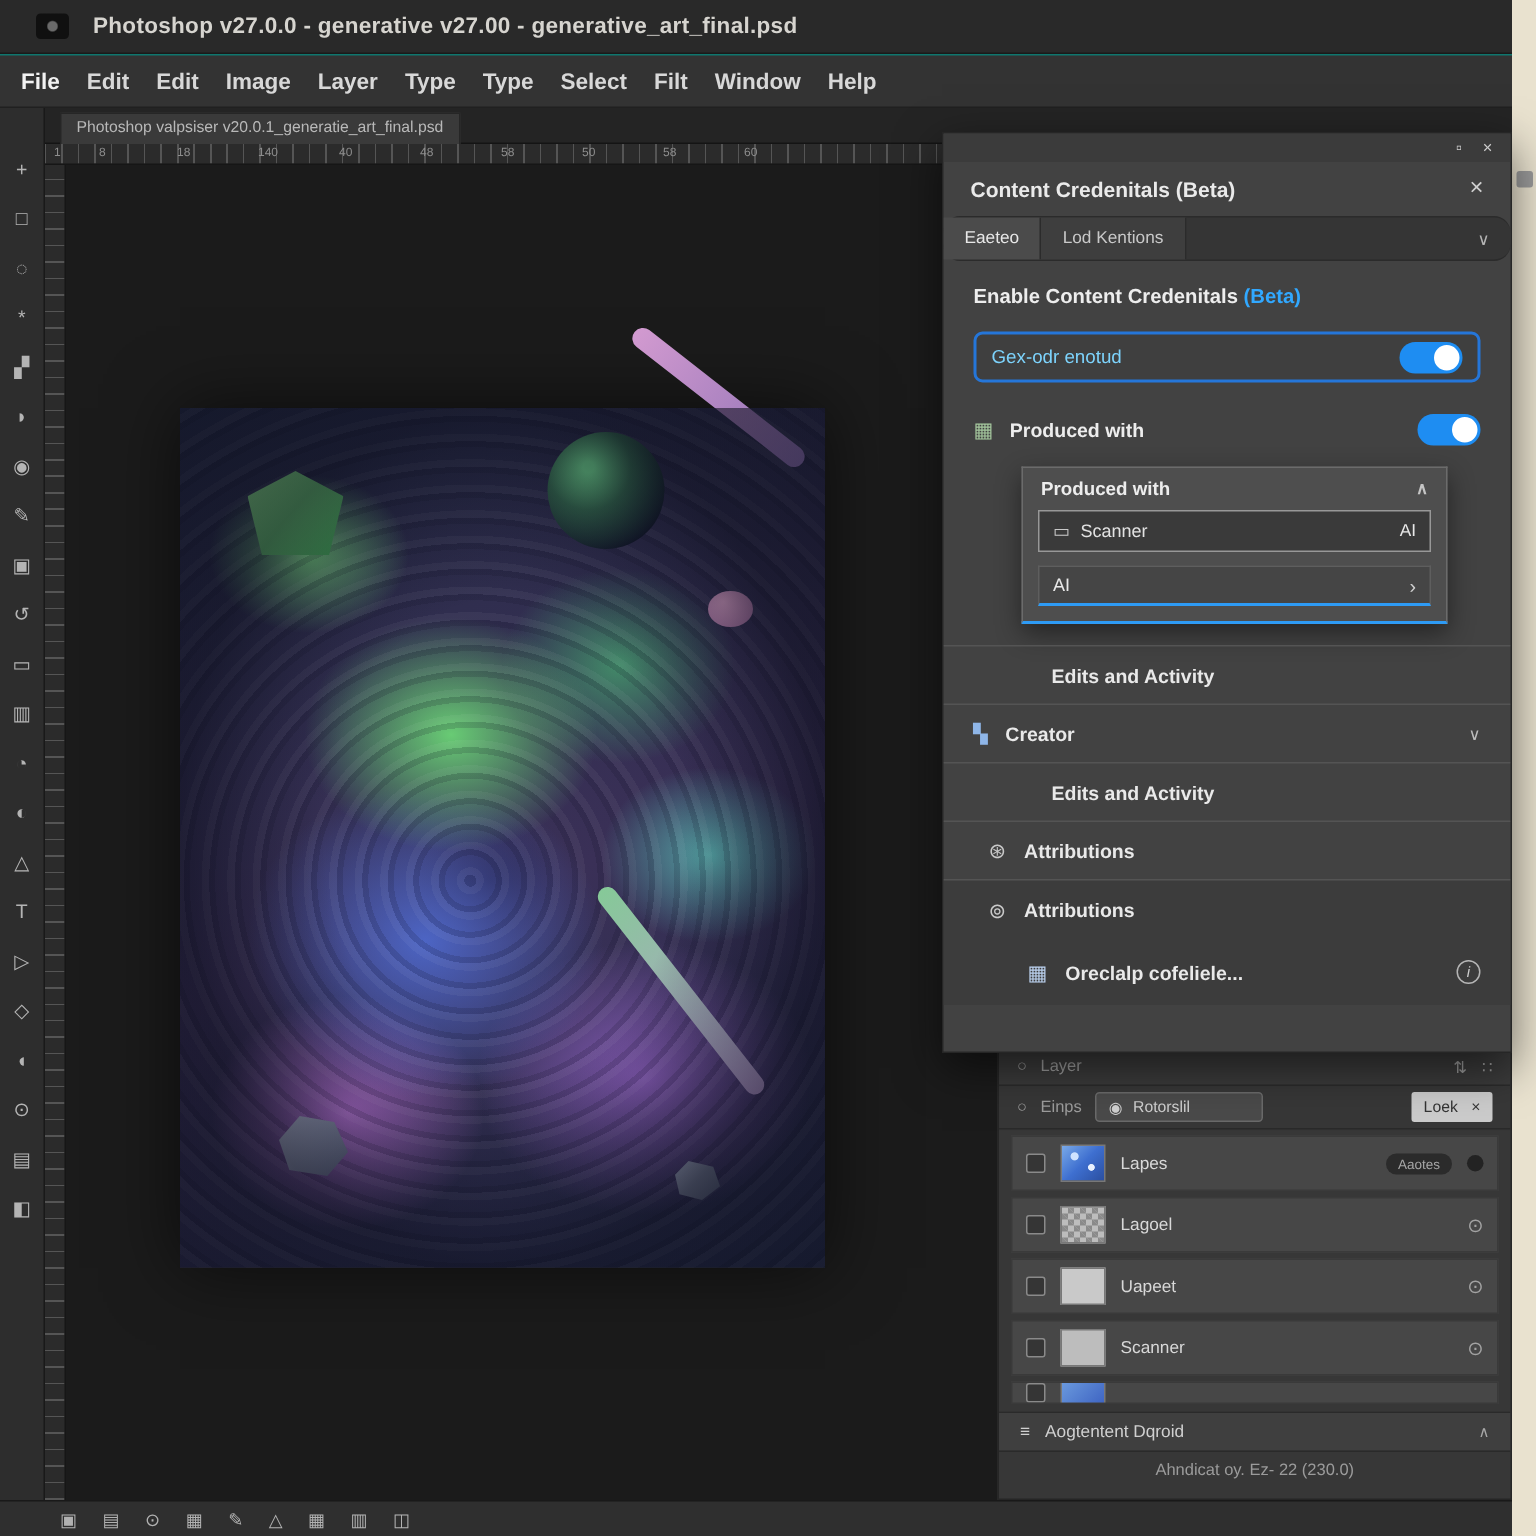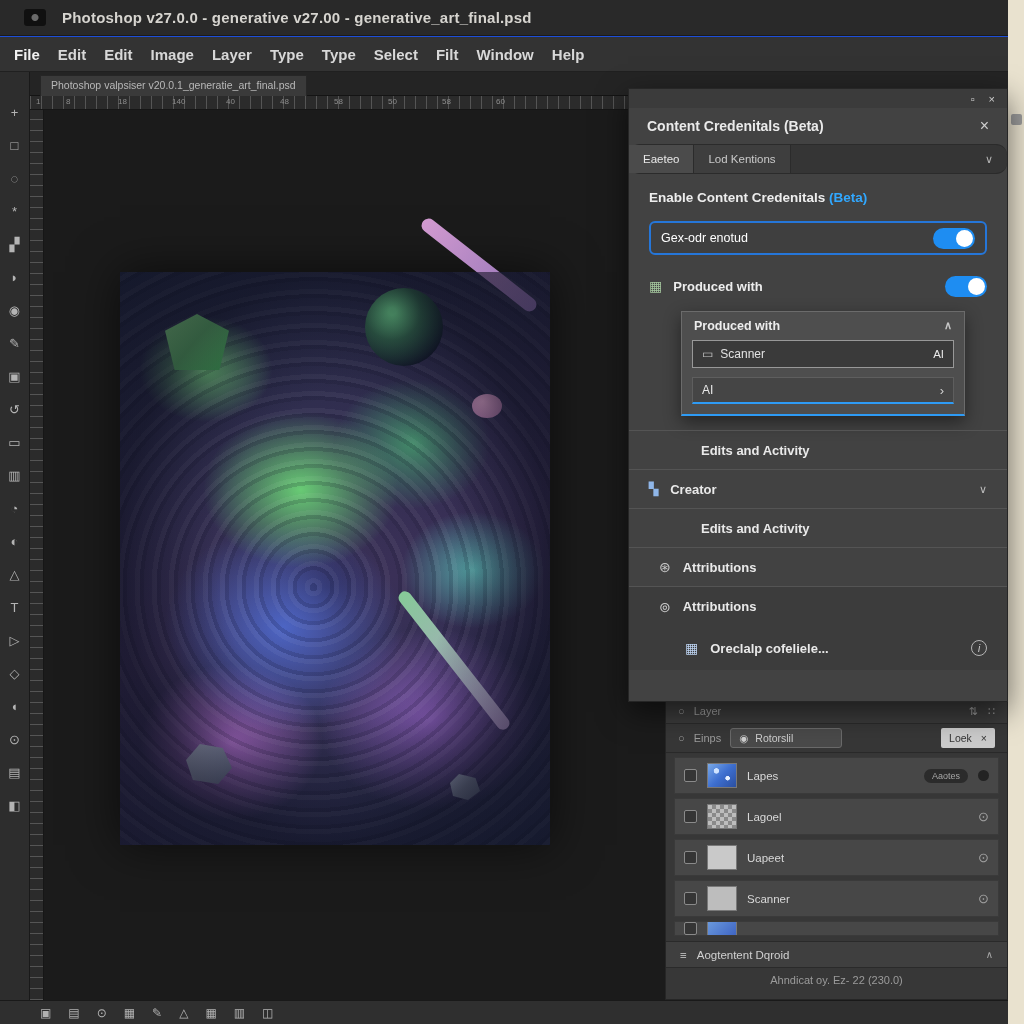--- a/index.html
+++ b/index.html
@@ -1,19 +1,19 @@
 <!DOCTYPE html>
 <html><head>
 <meta charset="utf-8">
 <style>
   * { margin:0; padding:0; box-sizing:border-box; }
   html,body { width:1024px; height:1024px; overflow:hidden; }
   body { background:#e9e2cf; font-family:"Liberation Sans", sans-serif; position:relative; }
 
-  .app { position:absolute; left:0; top:0; width:1008px; height:1024px; background:#1d4ed8; }
+  .app { position:absolute; left:0; top:0; width:1008px; height:1024px; background:#0f766e; }
 
   
   .titlebar { position:absolute; left:0; top:0; width:100%; height:36px; background:#292929; display:flex; align-items:center; border-bottom:1px solid #1a1a1a; }
   .app-icon { width:22px; height:17px; margin-left:24px; border-radius:3px; background:radial-gradient(circle at 50% 50%, #6a6a6a 0 3px, #101010 4px); }
   .win-title { margin-left:16px; color:#d6d4cf; font-size:15px; font-weight:bold; letter-spacing:.2px; }
 
   
   .menubar { position:absolute; left:0; top:37px; width:100%; height:35px; background:#333333; display:flex; align-items:center; gap:18px; padding-left:14px; border-bottom:1px solid #202020; }
   .menu-item { color:#d8d8d8; font-size:15px; font-weight:bold; cursor:default; }
   .menu-item:first-child { color:#f2f2f2; }
@@ -79,21 +79,21 @@
   .cc-title-row { height:36px; display:flex; align-items:center; padding:0 18px; }
   .cc-title { font-size:14px; font-weight:bold; color:#eaeaea; }
   .cc-close { margin-left:auto; color:#cfcfcf; font-size:16px; }
   .cc-tabs { height:30px; background:#353535; display:flex; align-items:stretch; border-top:1px solid #2b2b2b; border-bottom:1px solid #2b2b2b;border-radius:11px; }
   .cc-tab { display:flex; align-items:center; padding:0 14px; font-size:11.5px; color:#c9c9c9; background:#3e3e3e; border-right:1px solid #2b2b2b; }
   .cc-tab.active { background:#4b4b4b; color:#e8e8e8; }
   .cc-tabs .chev { margin-left:auto; display:flex; align-items:center; padding:0 14px; color:#b5b5b5; font-size:11px; }
   .cc-enable { padding:16px 20px 6px; font-size:13.5px; font-weight:bold; color:#ededed; }
   .beta { color:#31a8ff; }
   .cc-field { margin:10px 20px 0; height:34px; border:2px solid #2576d9; border-radius:6px; background:#3f3f3f;
-    display:flex; align-items:center; justify-content:space-between; padding:0 10px; color:#ffffff; font-size:12.5px; }
+    display:flex; align-items:center; justify-content:space-between; padding:0 10px; color:#7dd3fc; font-size:12.5px; }
   .toggle { flex:none; width:42px; height:21px; border-radius:11px; background:#1e8df2; position:relative; }
   .toggle::after { content:""; position:absolute; right:2px; top:2px; width:17px; height:17px; border-radius:50%; background:#fff; }
   .cc-produced { margin-top:16px; padding:0 20px; height:30px; display:flex; align-items:center; }
   .picon { font-size:14px; color:#a5c79e; }
   .cc-produced .plabel { margin-left:11px; font-weight:bold; font-size:13px; color:#ededed; }
   .cc-produced .toggle { margin-left:auto; }
   .cc-dropdown { margin:10px 42px 0 52px; background:#4e4e4e; border:1px solid #6b6b6b; border-bottom:2px solid #2e9bf5;
     box-shadow:0 6px 16px rgba(0,0,0,.45); }
   .dd-head { height:27px; display:flex; align-items:center; padding:0 12px; font-weight:bold; font-size:12.5px; color:#ededed; }
   .dd-head .chev { margin-left:auto; color:#c5c5c5; font-size:11px; }

